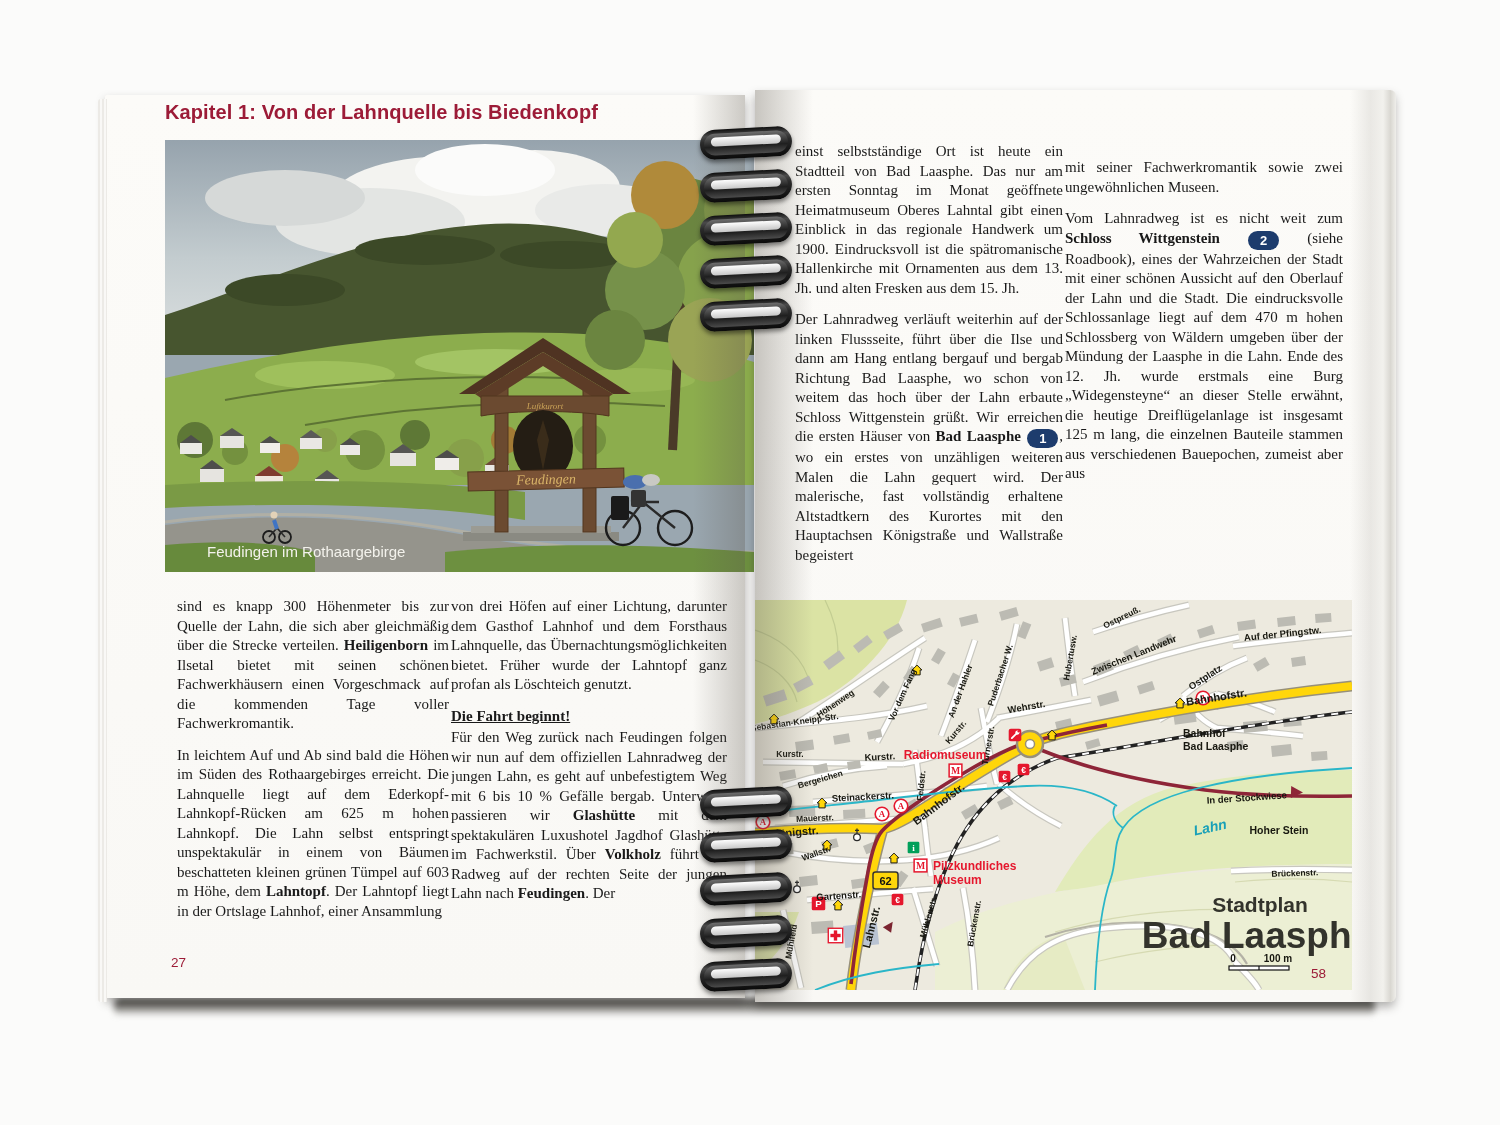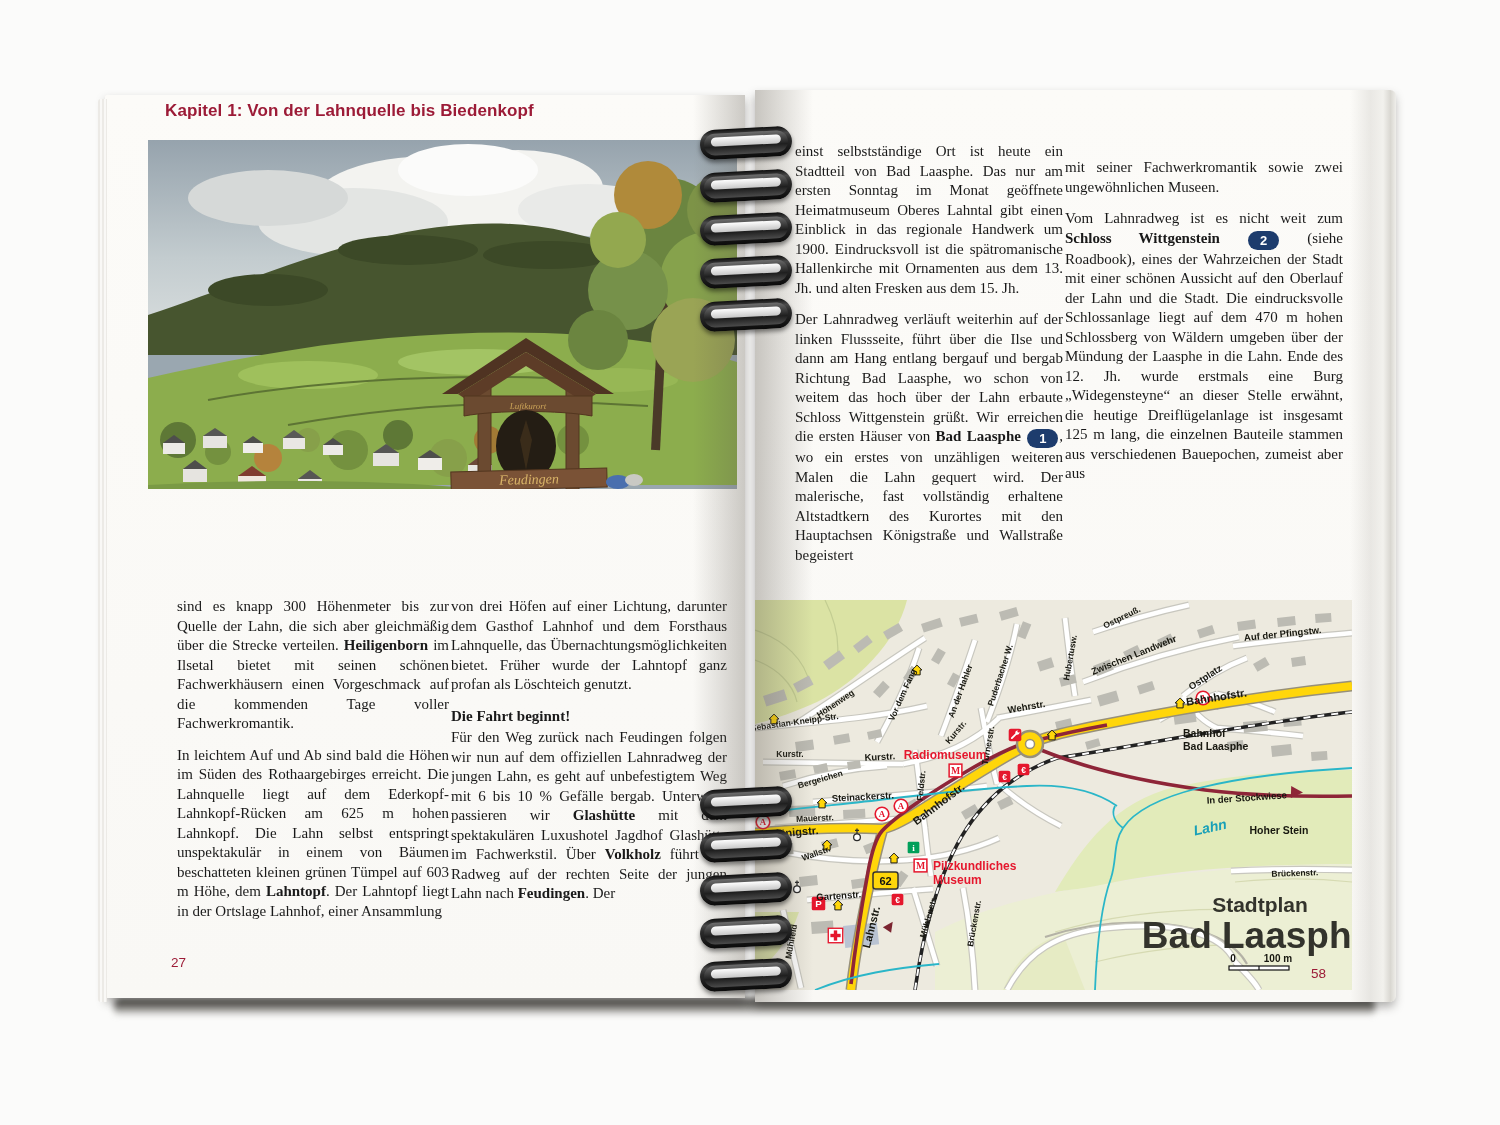--- a/index.html
+++ b/index.html
@@ -20,32 +20,32 @@
     background:linear-gradient(90deg,rgba(92,86,76,0),rgba(92,86,76,.30));}
   .gutter-r{position:absolute;left:0;top:0;bottom:0;width:58px;pointer-events:none;z-index:5;
     background:linear-gradient(90deg,rgba(92,86,76,.33),rgba(92,86,76,0));}
   .edge-left{position:absolute;left:-7px;top:4px;bottom:-4px;width:9px;
     background:repeating-linear-gradient(90deg,#eceae6 0 2px,#f9f8f6 2px 4px);
     border-radius:3px 0 0 3px;}
   .edge-right{position:absolute;right:-1px;top:0;bottom:0;width:46px;pointer-events:none;z-index:6;
     background:linear-gradient(90deg,rgba(0,0,0,0) 0%,rgba(150,146,138,.18) 45%,#f2f1ed 72%,#d9d7d1 88%,#efeeea 100%);
     border-radius:0 6px 6px 0;}
   
-  .chapter-header{position:absolute;left:60px;top:6px;font-size:17px;color:#9c1b37;letter-spacing:.1px;}
+  .chapter-header{position:absolute;left:60px;top:6px;font-size:20px;color:#9c1b37;letter-spacing:.1px;}
   .ch-pre{font-weight:600;}
   .ch-title{font-weight:800;}
   
-  .photo{position:absolute;left:43px;top:45px;width:589px;height:349px;overflow:hidden;background:#9aa7b0;}
+  .photo{position:absolute;left:60px;top:45px;width:589px;height:432px;overflow:hidden;background:#9aa7b0;}
   .photo svg{display:block;}
   
   .col{position:absolute;font-family:"Liberation Serif","DejaVu Serif",serif;
     font-size:15px;line-height:1.3;color:#191919;text-align:justify;
     hyphens:auto;-webkit-hyphens:auto;overflow:hidden;}
   .col p{margin:0 0 12px 0;}
-  .col h3{margin:2px 0 2px 0;font-size:15px;}
+  .col h3{margin:2px 0 2px 0;font-size:15px;text-decoration:underline;}
   .col .b{font-weight:bold;margin-top:20px;}
   .lcol1{left:72px;top:502px;width:272px;height:362px;}
   .lcol2{left:346px;top:502px;width:276px;height:362px;}
   .rcol1{left:40px;top:52px;width:268px;height:452px;}
   .rcol2{left:310px;top:68px;width:278px;height:452px;}
   .num-badge{display:inline-block;min-width:31px;height:19px;line-height:19px;border-radius:10px;
     background:#1d3c6d;color:#fff;font-family:"Liberation Sans",sans-serif;font-size:13px;
     font-weight:bold;text-align:center;vertical-align:-2px;margin:0 1px;}
   .pagenum{position:absolute;font-size:13.5px;color:#9c1b37;z-index:20;}
   .pn-left{left:66px;top:860px;}

